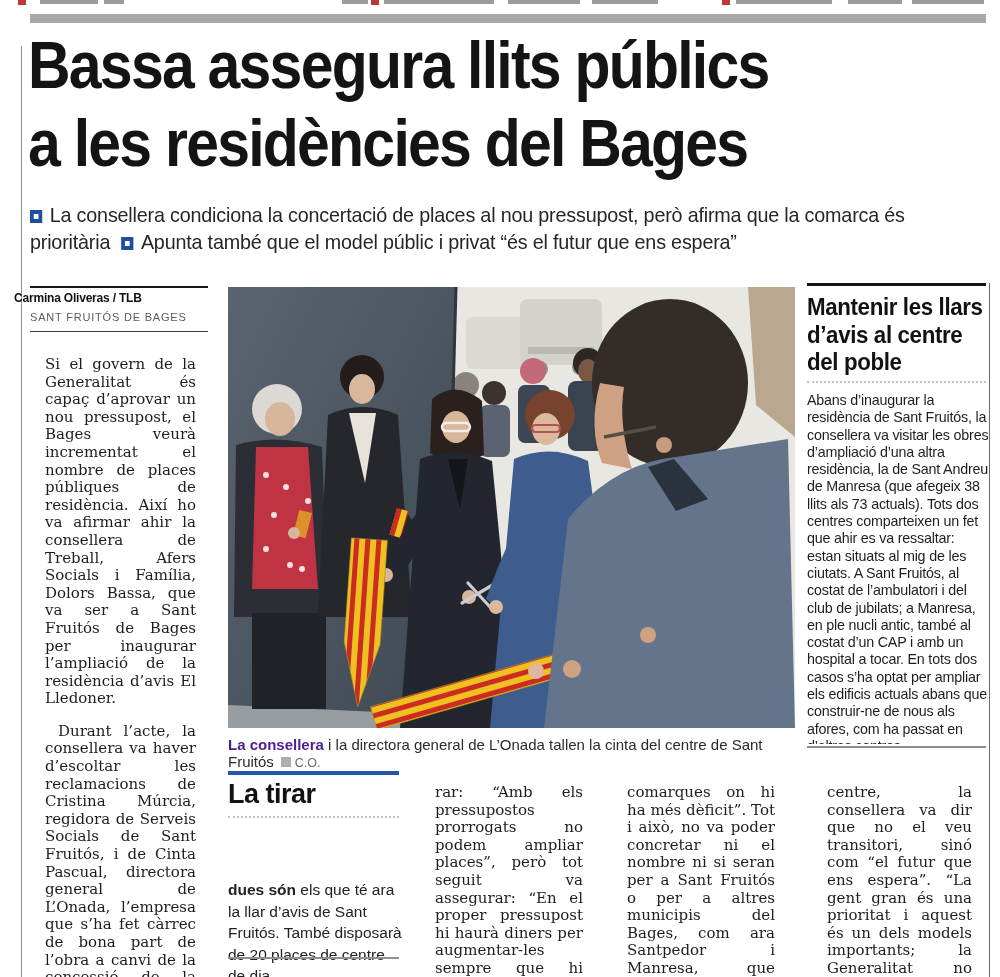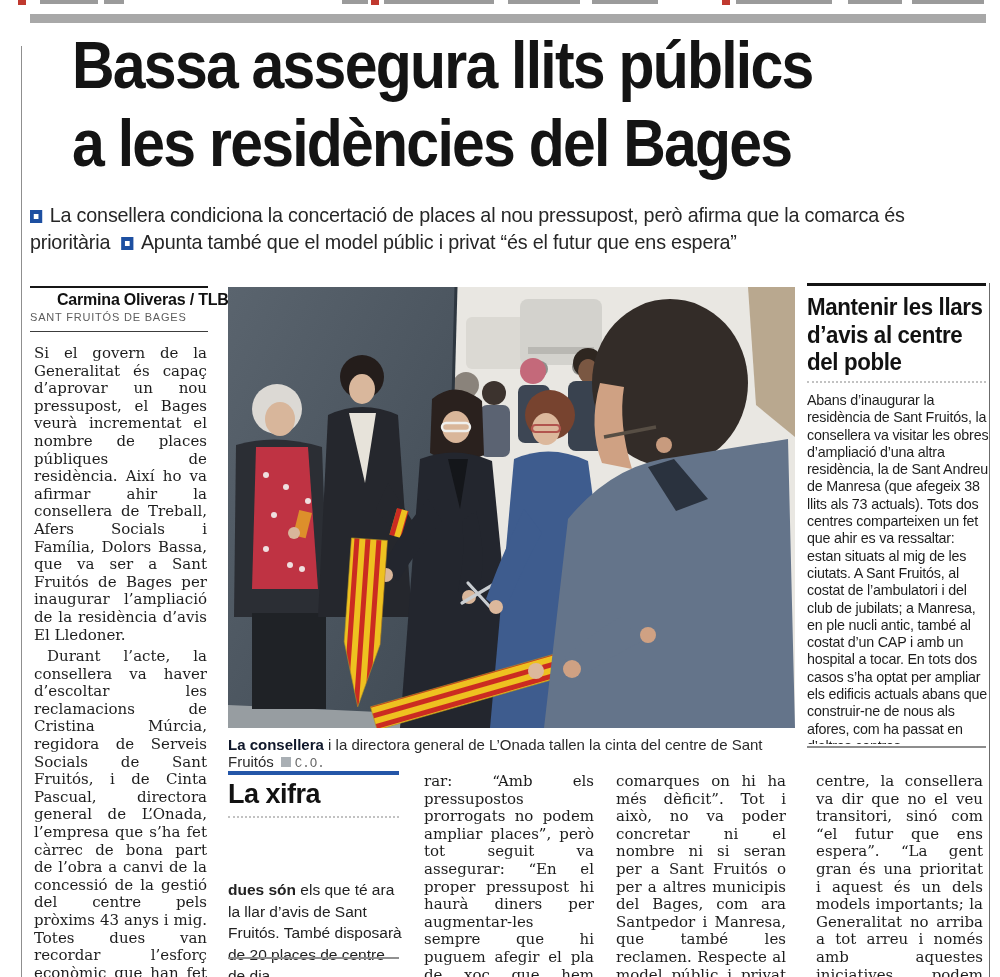--- a/index.html
+++ b/index.html
@@ -10,58 +10,58 @@
   }
 
   
   .frag { position:absolute; top:0; height:4px; background:#9b9b9b; }
   .frag.red { background:#c0392f; height:5px; }
 
   .top-bar { position:absolute; left:30px; top:14px; width:956px; height:9px; background:#a8a8a8; }
 
   .rule-v { position:absolute; width:1px; background:#8f8f8f; }
 
-  .headline { position:absolute; left:28px; top:26px; color:#141414;margin-left:44px; }
+  .headline { position:absolute; left:28px; top:26px; color:#141414; }
   .hl-line {
     display:block; white-space:nowrap; font-size:67px; line-height:78px;
     font-weight:bold; letter-spacing:-2px; transform:scaleX(0.88); transform-origin:0 50%;
   }
 
   .standfirst {
     position:absolute; left:30px; top:201px; width:1012px; font-size:21px;
     line-height:27px; color:#262626; letter-spacing:-0.2px;
     transform:scaleX(0.94); transform-origin:0 0;
   }
   .bullet { display:inline-block; width:13px; height:13px; background:#1d4fa1; position:relative; top:1px; margin-right:8px; }
   .bullet.mid { margin-left:6px; }
   .bullet::after { content:""; position:absolute; left:4px; top:4px; width:5px; height:5px; background:#ffffff; }
 
   .byline-rule-top { position:absolute; left:30px; top:286px; width:178px; height:2px; background:#161616; }
-  .byline { position:absolute; left:14px; top:291px; font-size:16px; font-weight:bold; color:#111; letter-spacing:-0.2px;margin-left:43px; }
+  .byline { position:absolute; left:14px; top:291px; font-size:12px; font-weight:bold; color:#111; letter-spacing:-0.2px; }
   .dateline { position:absolute; left:30px; top:311px; font-size:11px; color:#5c5c5c; letter-spacing:0.8px; }
   .byline-rule-bot { position:absolute; left:30px; top:331px; width:178px; height:1px; background:#3c3c3c; }
 
   .bodycol {
     position:absolute; font-family:"DejaVu Serif", serif; font-size:15px;
     line-height:17.6px; color:#1d1d1d; text-align:justify; overflow:hidden;
   }
-  .bodycol p { margin:4px; }
+  .bodycol p { margin:15px; }
   .bodycol p.ind { text-indent:13px; }
   #col1 { left:30px; top:341px; width:181px; height:637px; }
   #col2 { left:420px; top:769px; width:178px; height:209px; }
   #col3 { left:612px; top:769px; width:178px; height:209px; }
   #col4 { left:812px; top:769px; width:175px; height:209px; }
 
   .photo { position:absolute; left:228px; top:287px; width:567px; height:441px; overflow:hidden; }
   .photo svg { display:block; }
 
   .caption { position:absolute; left:228px; top:736px; width:567px; font-size:15px; color:#2b2b2b; }
-  .caption b { font-weight:bold; color:#0f172a; }
+  .caption b { font-weight:bold; color:#4c1d95; }
   .credit-sq { display:inline-block; width:10px; height:10px; background:#a9afb4; margin:0 4px 0 7px; }
-  .credit { font-size:12.5px; color:#6a6a6a;font-family:Liberation Mono, monospace; }
+  .credit { font-size:12.5px; color:#6a6a6a; }
 
   .xifra-rule-top { position:absolute; left:228px; top:771px; width:171px; height:4px; background:#2456a8; }
   .xifra-title { position:absolute; left:228px; top:779px; font-size:27px; font-weight:bold; color:#121212; letter-spacing:-0.5px; }
   .xifra-dotted { position:absolute; left:228px; top:816px; width:171px; border-top:2px dotted #c2c2c2; }
   .xifra-number { position:absolute; left:228px; top:822px; font-size:66px; line-height:60px; font-weight:bold; color:#2456a8; letter-spacing:-2px; }
   .xifra-text { position:absolute; left:228px; top:879px; width:176px; font-size:15.5px; line-height:21.5px; color:#222; }
   .xifra-text b { font-weight:bold; }
   .xifra-rule-bot { position:absolute; left:228px; top:957px; width:171px; height:2px; background:#909090; }
 
   .sb-rule-top { position:absolute; left:807px; top:283px; width:179px; height:3px; background:#141414; }
@@ -245,21 +245,21 @@
         <circle cx="420" cy="348" r="8" fill="#cfa183"></circle>
       </g>
     </svg>
   </figure>
 
   <div class="caption">
     <b>La consellera</b><span> i la directora general de L’Onada tallen la cinta del centre de Sant Fruitós</span><span class="credit-sq"></span><span class="credit">C.O.</span>
   </div>
 
   <div class="xifra-rule-top"></div>
-  <div class="xifra-title">La xifra</div>
+  <div class="xifra-title">La tirar</div>
   <div class="xifra-dotted"></div>
   <div class="xifra-text">
     <b>dues són</b><span> els que té ara la llar d’avis de Sant Fruitós. També disposarà de 20 places de centre de dia.</span>
   </div>
   <div class="xifra-rule-bot"></div>
 
   <div class="sb-rule-top"></div>
   <div class="sb-title">Mantenir les llars d’avis al centre del poble</div>
   <div class="sb-dotted"></div>
   <div class="sb-body">Abans d’inaugurar la residència de Sant Fruitós, la consellera va visitar les obres d’ampliació d’una altra residència, la de Sant Andreu de Manresa (que afegeix 38 llits als 73 actuals). Tots dos centres comparteixen un fet que ahir es va ressaltar: estan situats al mig de les ciutats. A Sant Fruitós, al costat de l’ambulatori i del club de jubilats; a Manresa, en ple nucli antic, també al costat d’un CAP i amb un hospital a tocar. En tots dos casos s’ha optat per ampliar els edificis actuals abans que construir-ne de nous als afores, com ha passat en d’altres centres.</div>

